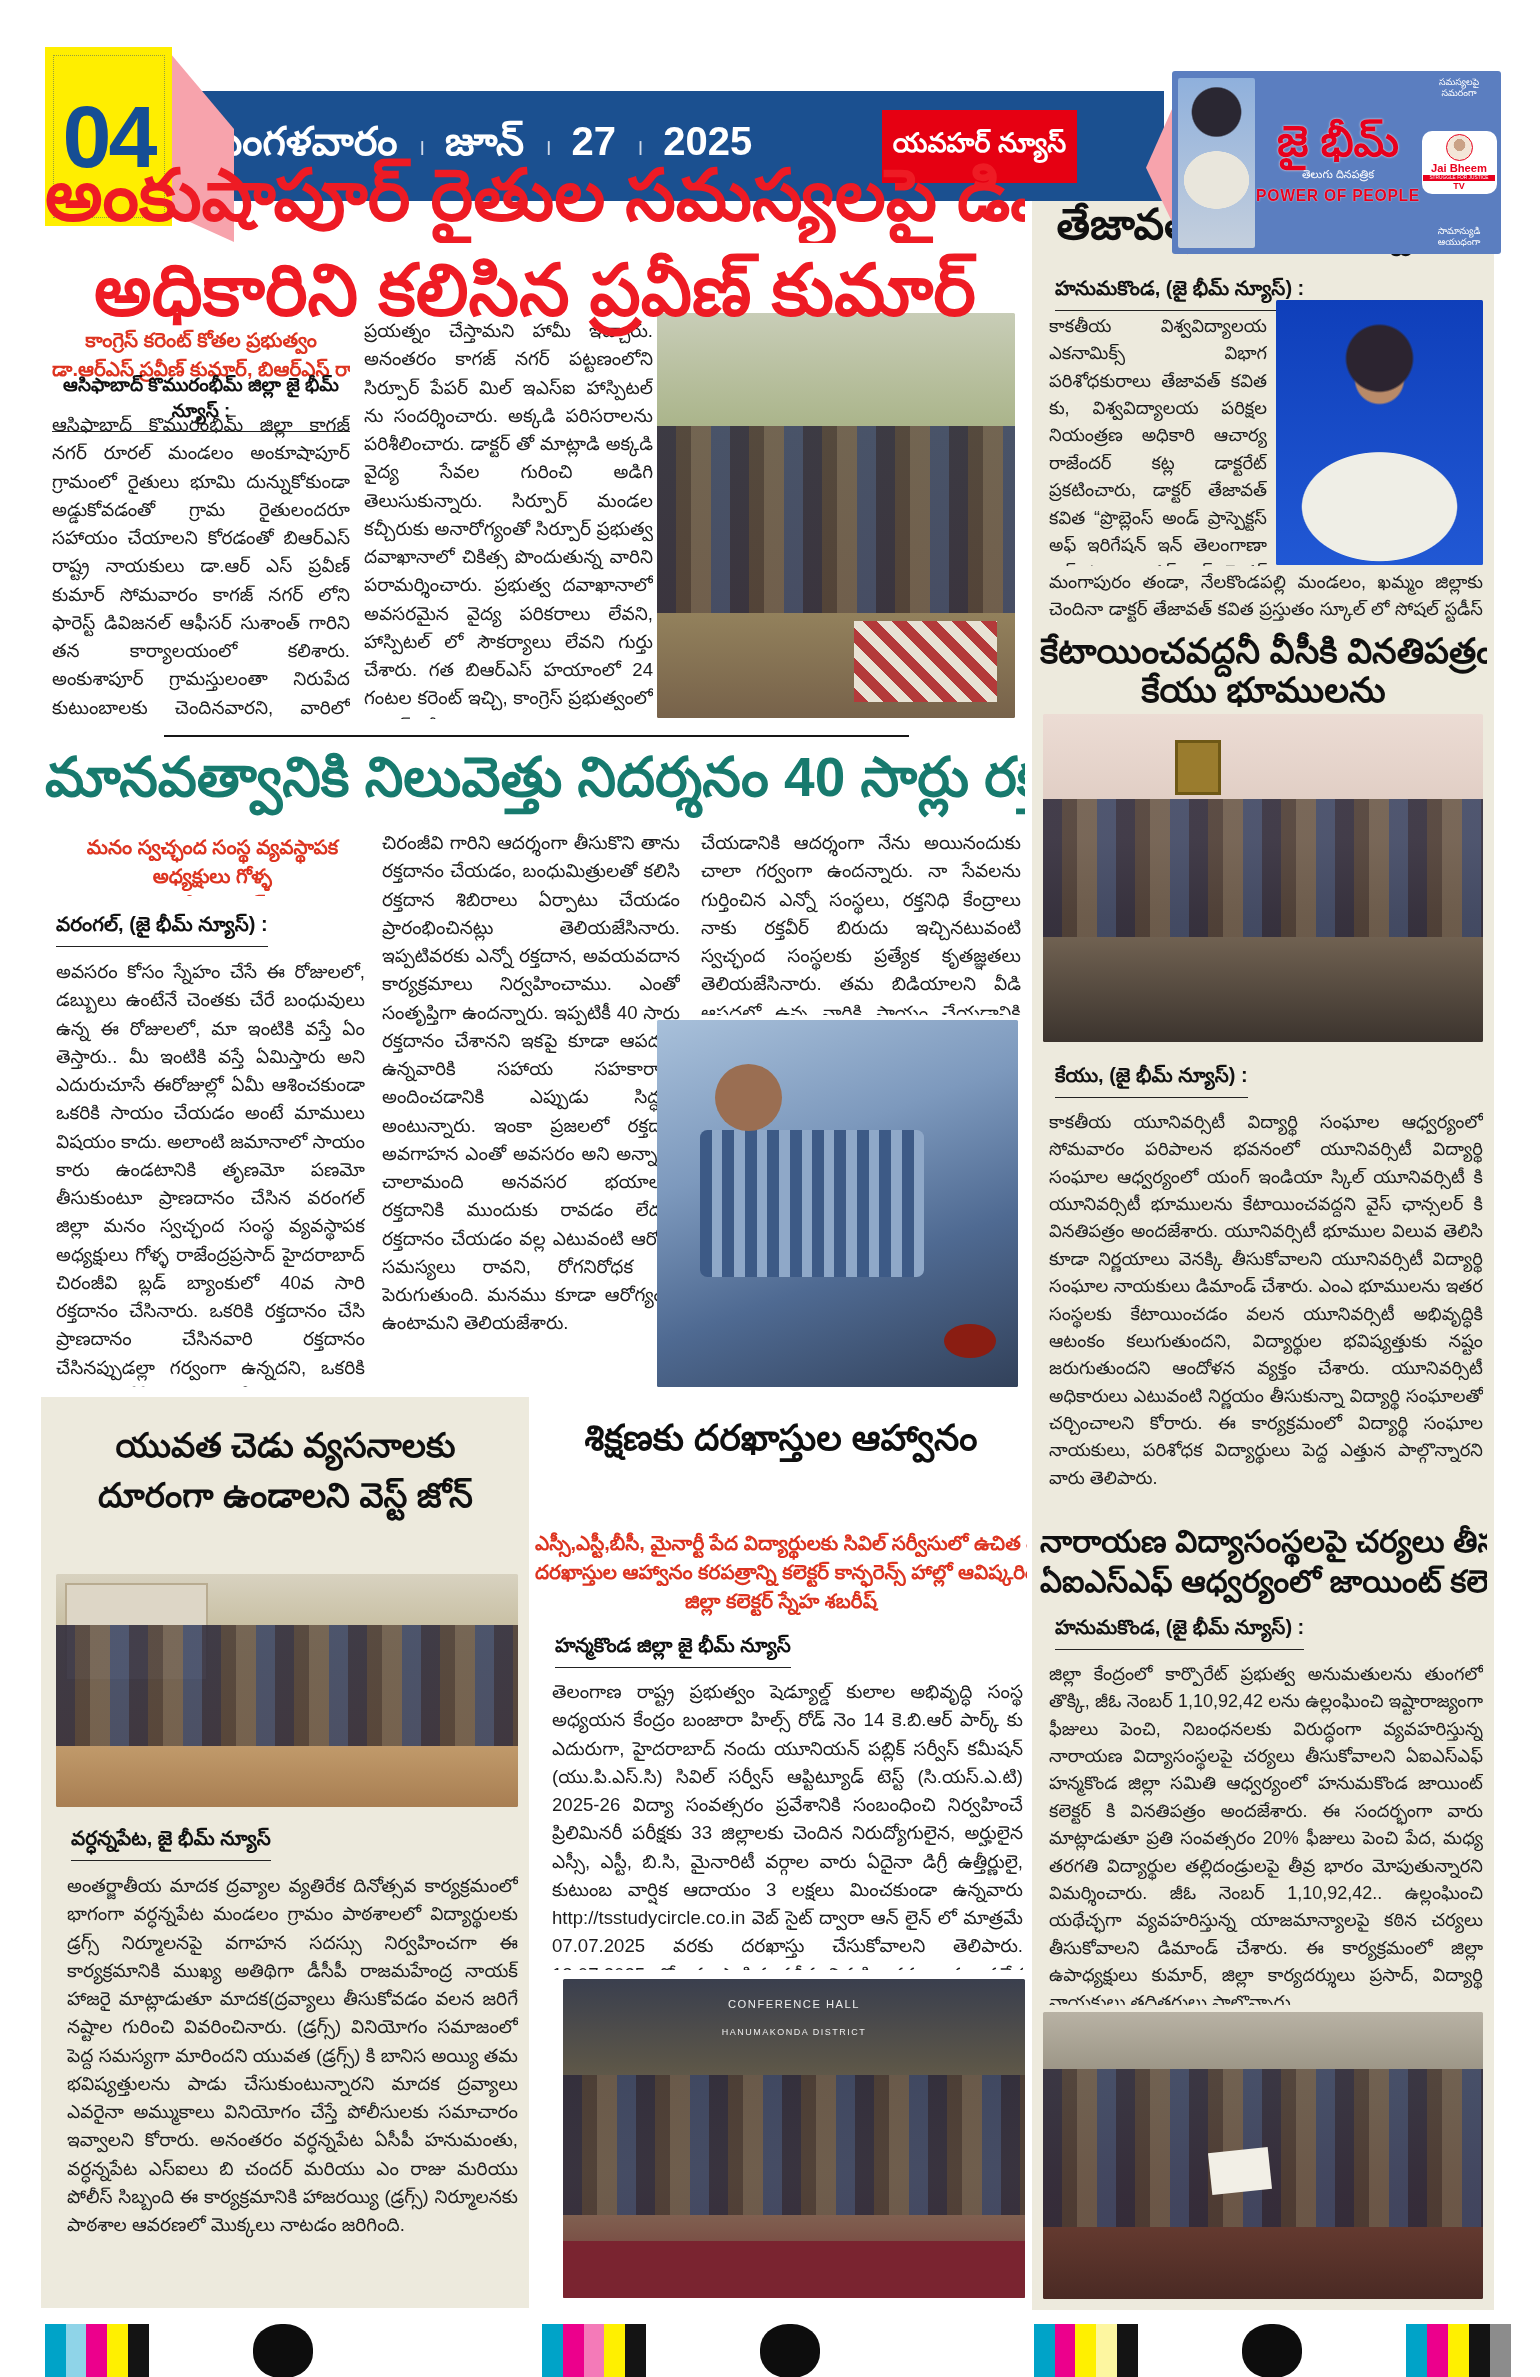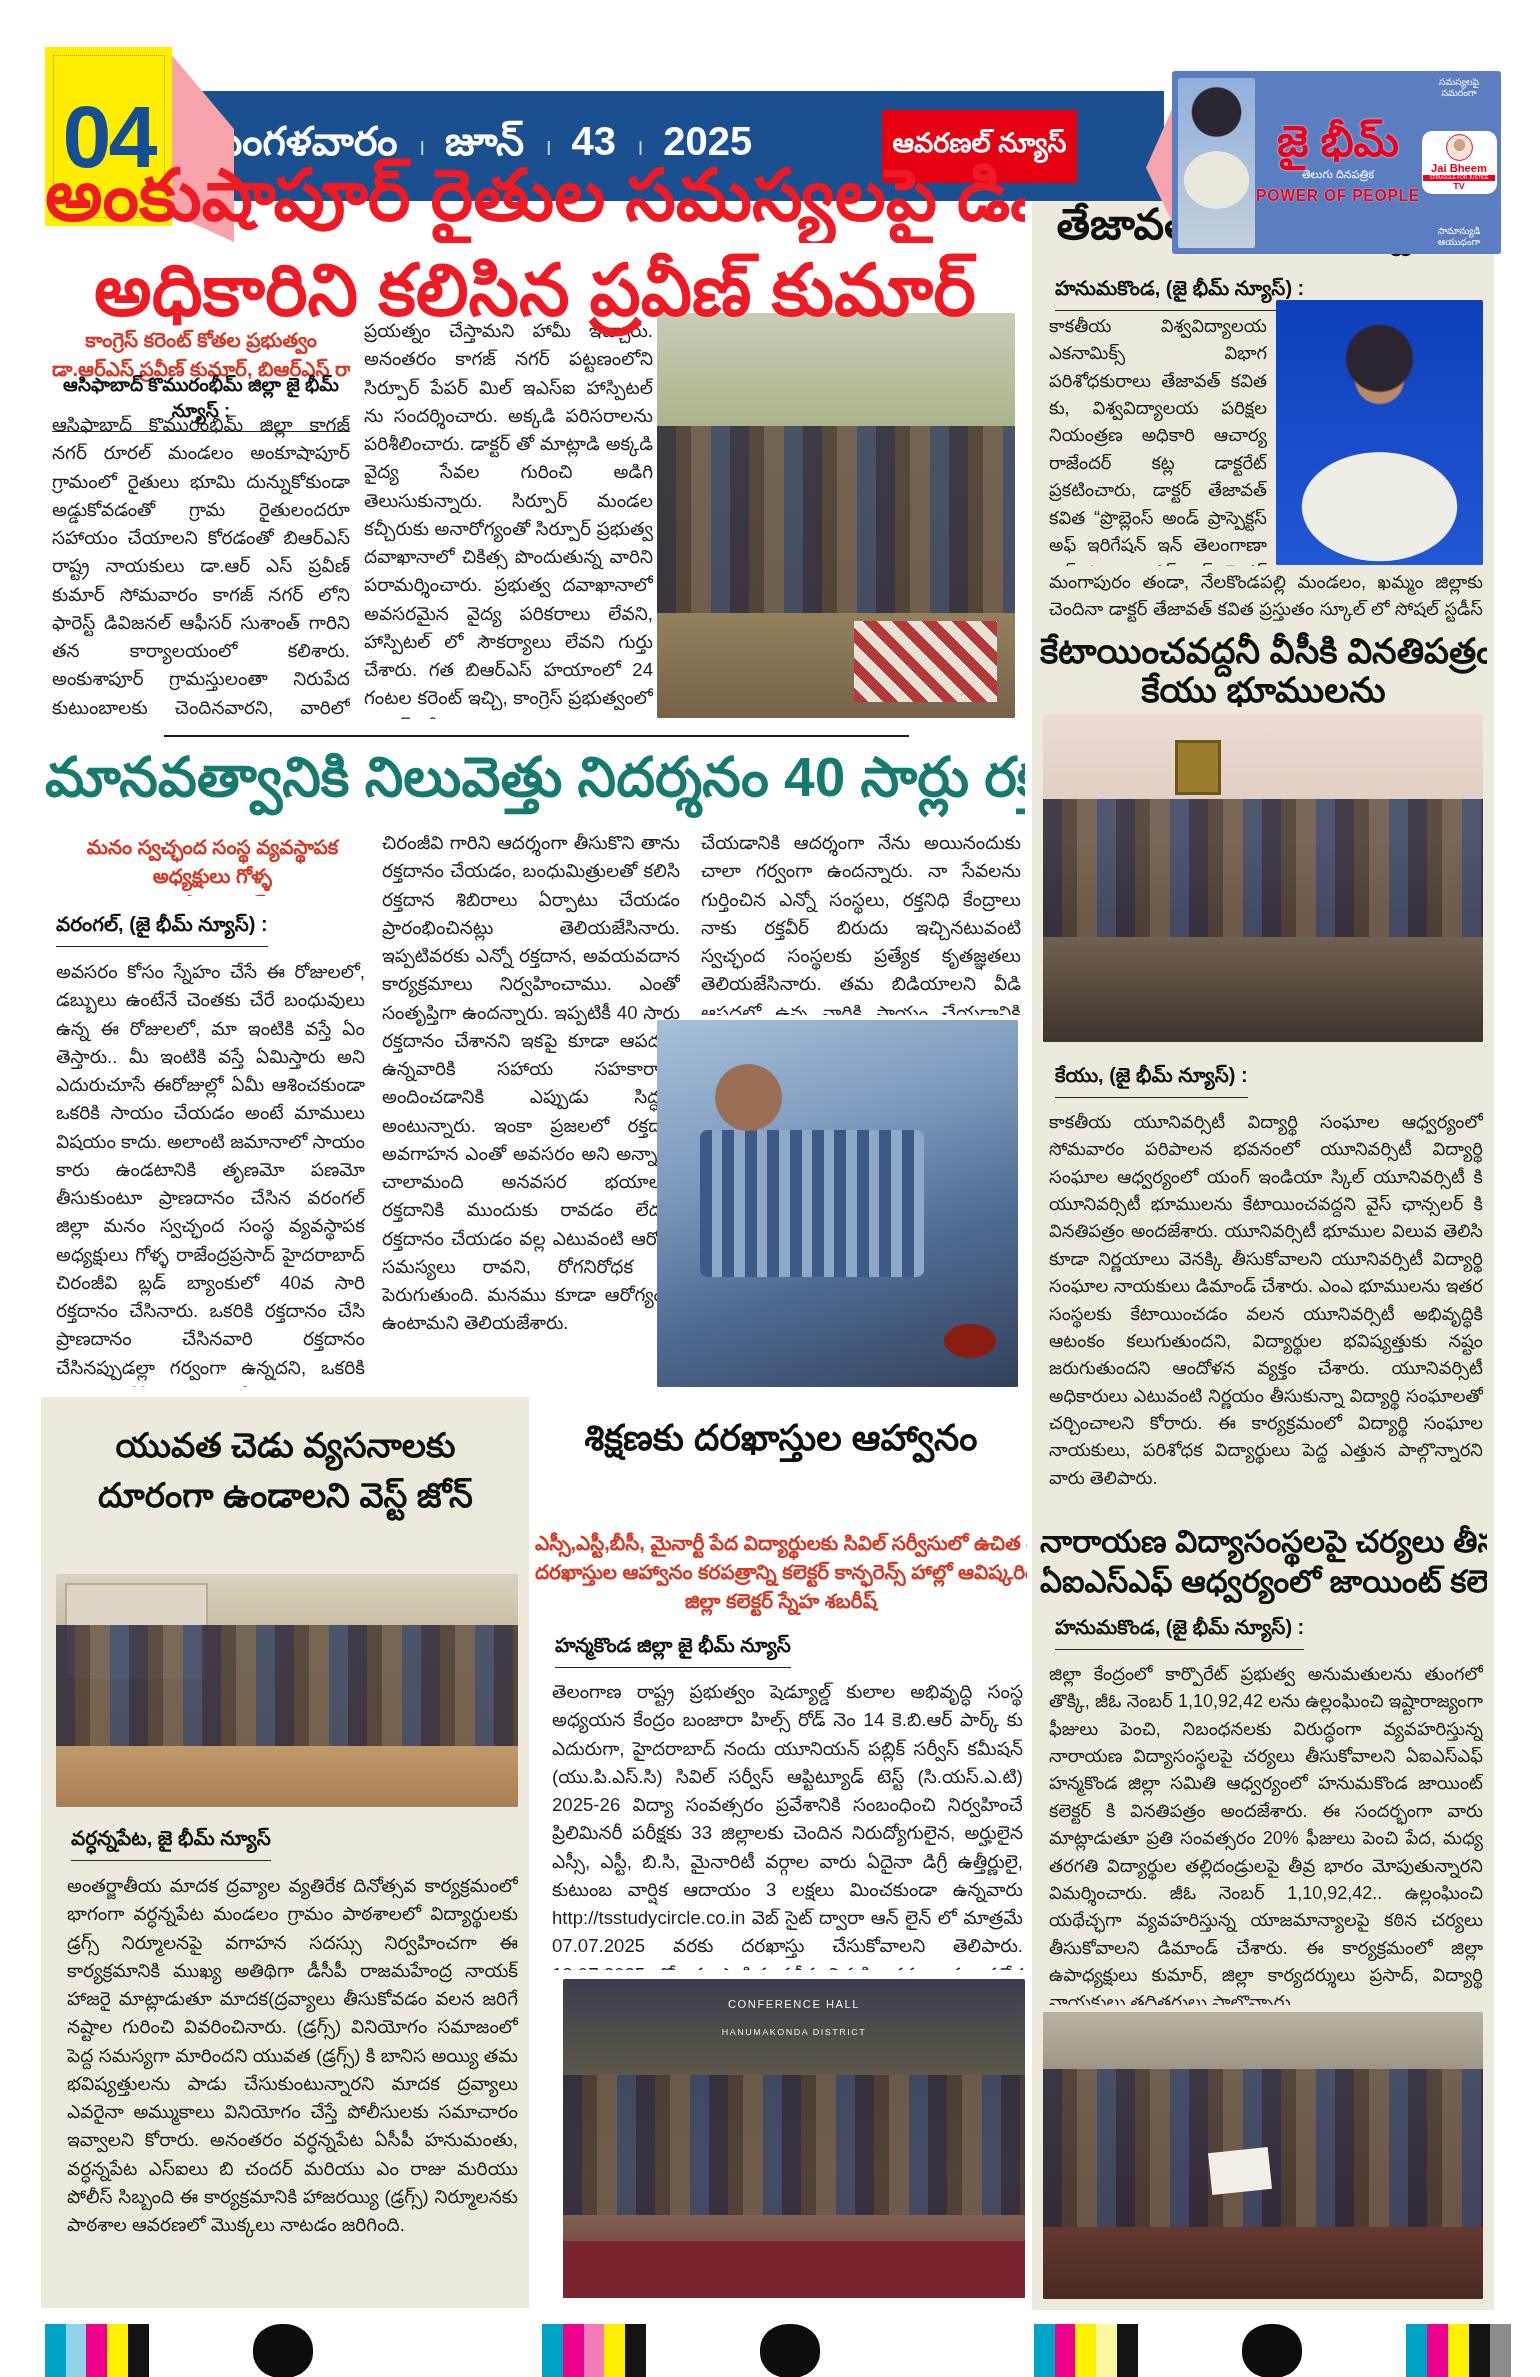--- a/index.html
+++ b/index.html
@@ -71,26 +71,26 @@
   <div class="pageno-inner">
     <span class="pageno">04</span>
   </div>
 </div>
 <div class="abs date-bar">
   <div class="date-line">
     <span>మంగళవారం</span>
     <span class="date-sep">।</span>
     <span>జూన్</span>
     <span class="date-sep">।</span>
-    <span>43</span>
+    <span>27</span>
     <span class="date-sep">।</span>
     <span>2025</span>
   </div>
 </div>
-<div class="abs badge">ఆవరణల్ న్యూస్</div>
+<div class="abs badge">యవహర్ న్యూస్</div>
 <div class="abs pink-arrow"></div>
 <div class="abs masthead">
   <div class="mh-portrait"></div>
   <div class="mh-center">
     <div class="mh-title nowrap">జై భీమ్</div>
     <div class="mh-sub nowrap">తెలుగు దినపత్రిక</div>
     <div class="mh-power nowrap">POWER OF PEOPLE</div>
   </div>
   <div class="mh-right">
     <div class="mh-tag">సమస్యలపై సమరంగా</div>

